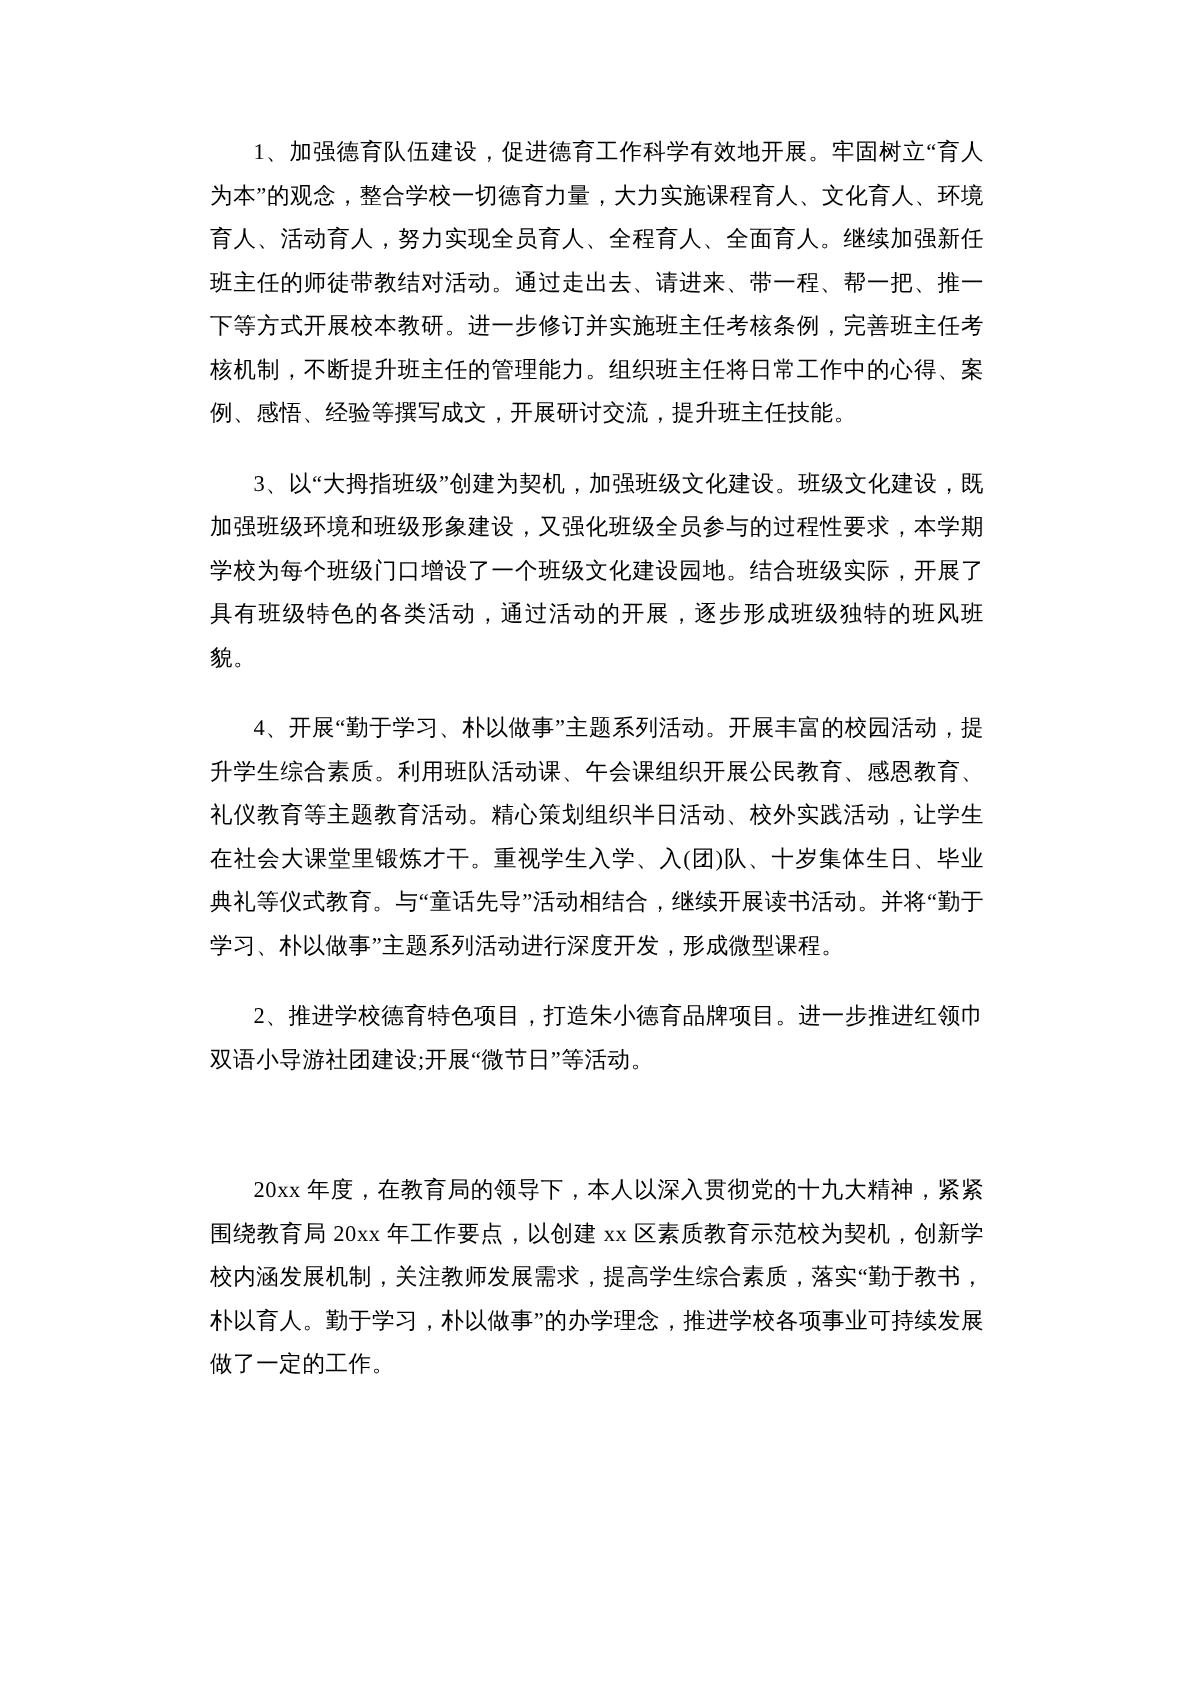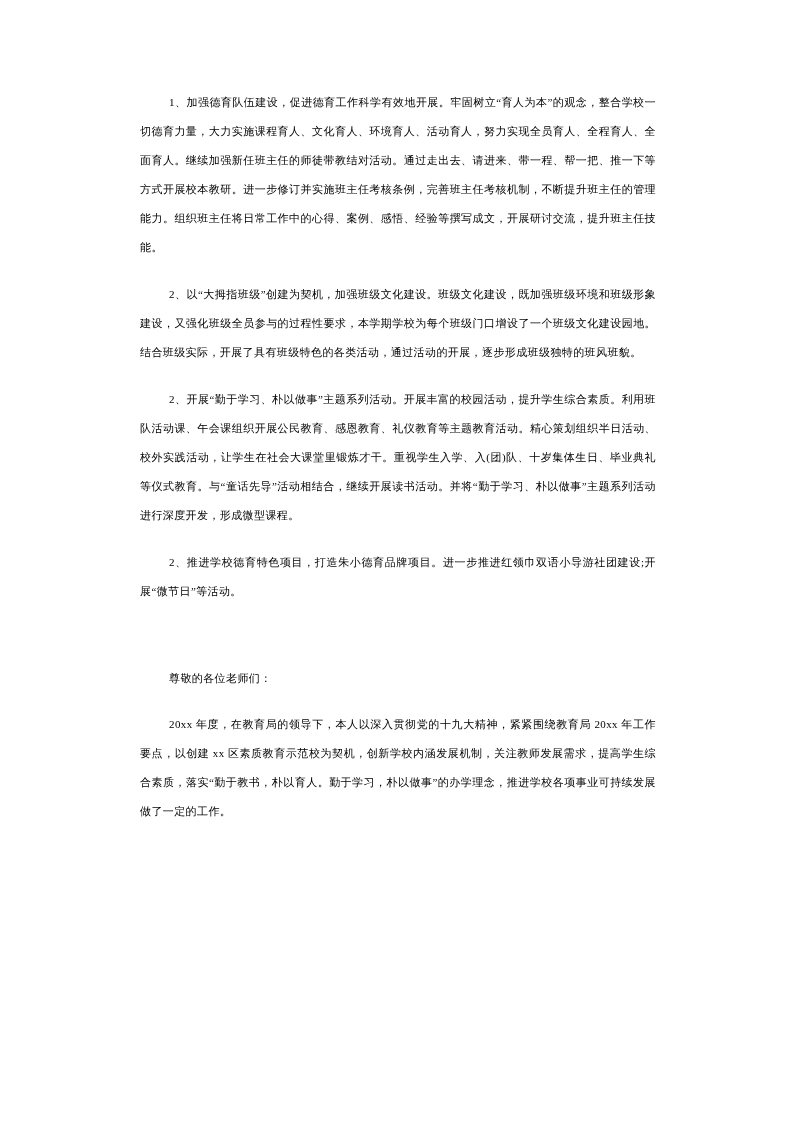--- a/index.html
+++ b/index.html
@@ -19,21 +19,21 @@
     overflow: hidden;
     box-sizing: border-box;
   }
   .content {
     position: absolute;
     left: 140px;
     top: 88px;
     width: 516px;
   }
   .para {
-    font-size: 11px;
+    font-size: 15px;
     line-height: 29px;
     text-align: justify;
     text-justify: inter-ideograph;
     margin: 0 0 18px 0;
     letter-spacing: 0.4px;
     white-space: pre-wrap;
     word-break: break-all;
   }
   .para.indent {
     text-indent: 29px;
@@ -45,23 +45,22 @@
     margin-bottom: 17px;
   }
 </style>
 </head>
 <body>
 
 <div class="page">
   <div class="content">
 
     <p class="para indent">1、加强德育队伍建设，促进德育工作科学有效地开展。牢固树立“育人为本”的观念，整合学校一切德育力量，大力实施课程育人、文化育人、环境育人、活动育人，努力实现全员育人、全程育人、全面育人。继续加强新任班主任的师徒带教结对活动。通过走出去、请进来、带一程、帮一把、推一下等方式开展校本教研。进一步修订并实施班主任考核条例，完善班主任考核机制，不断提升班主任的管理能力。组织班主任将日常工作中的心得、案例、感悟、经验等撰写成文，开展研讨交流，提升班主任技能。</p>
-    <p class="para indent">2、以“大拇指班级”创建为契机，加强班级文化建设。班级文化建设，既加强班级环境和班级形象建设，又强化班级全员参与的过程性要求，本学期学校为每个班级门口增设了一个班级文化建设园地。结合班级实际，开展了具有班级特色的各类活动，通过活动的开展，逐步形成班级独特的班风班貌。</p>
-    <p class="para indent">2、开展“勤于学习、朴以做事”主题系列活动。开展丰富的校园活动，提升学生综合素质。利用班队活动课、午会课组织开展公民教育、感恩教育、礼仪教育等主题教育活动。精心策划组织半日活动、校外实践活动，让学生在社会大课堂里锻炼才干。重视学生入学、入(团)队、十岁集体生日、毕业典礼等仪式教育。与“童话先导”活动相结合，继续开展读书活动。并将“勤于学习、朴以做事”主题系列活动进行深度开发，形成微型课程。</p>
+    <p class="para indent">3、以“大拇指班级”创建为契机，加强班级文化建设。班级文化建设，既加强班级环境和班级形象建设，又强化班级全员参与的过程性要求，本学期学校为每个班级门口增设了一个班级文化建设园地。结合班级实际，开展了具有班级特色的各类活动，通过活动的开展，逐步形成班级独特的班风班貌。</p>
+    <p class="para indent">4、开展“勤于学习、朴以做事”主题系列活动。开展丰富的校园活动，提升学生综合素质。利用班队活动课、午会课组织开展公民教育、感恩教育、礼仪教育等主题教育活动。精心策划组织半日活动、校外实践活动，让学生在社会大课堂里锻炼才干。重视学生入学、入(团)队、十岁集体生日、毕业典礼等仪式教育。与“童话先导”活动相结合，继续开展读书活动。并将“勤于学习、朴以做事”主题系列活动进行深度开发，形成微型课程。</p>
     <p class="para indent">2、推进学校德育特色项目，打造朱小德育品牌项目。进一步推进红领巾双语小导游社团建设;开展“微节日”等活动。</p>
 
     <div class="spacer-block"></div>
 
-    <p class="para indent tight">尊敬的各位老师们：</p>
     <p class="para indent">20xx 年度，在教育局的领导下，本人以深入贯彻党的十九大精神，紧紧围绕教育局 20xx 年工作要点，以创建 xx 区素质教育示范校为契机，创新学校内涵发展机制，关注教师发展需求，提高学生综合素质，落实“勤于教书，朴以育人。勤于学习，朴以做事”的办学理念，推进学校各项事业可持续发展做了一定的工作。</p>
 
   </div>
 </div>
 
 </body></html>

